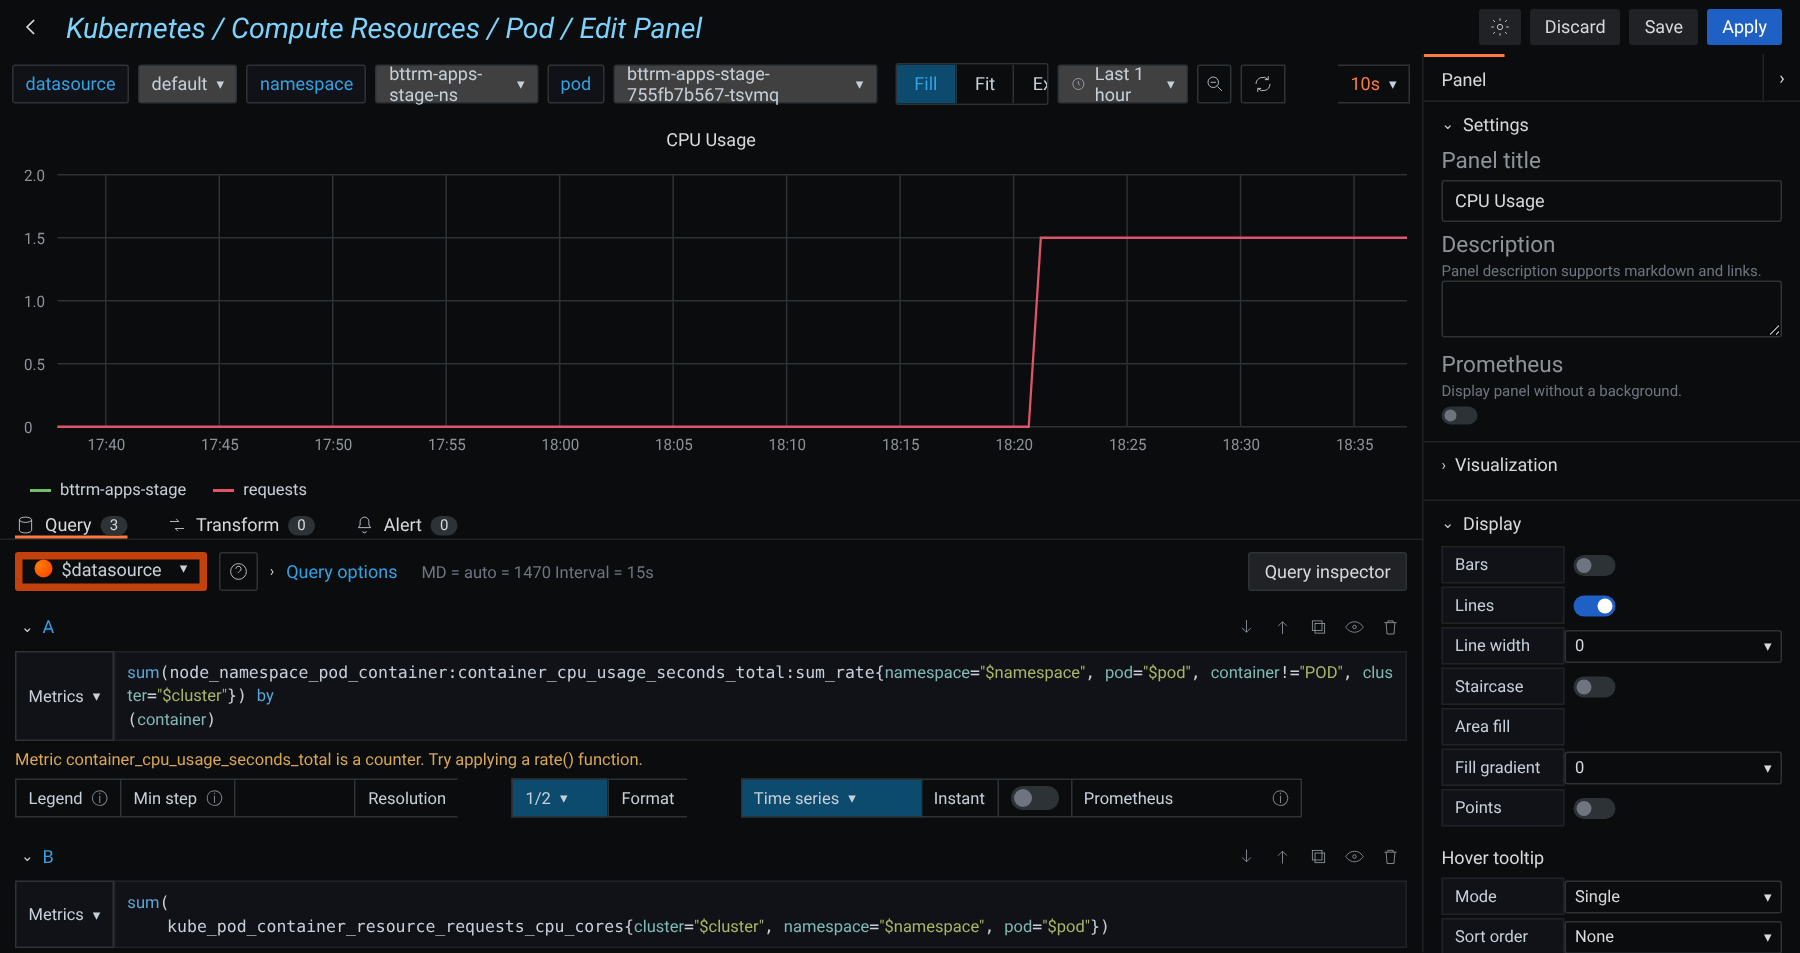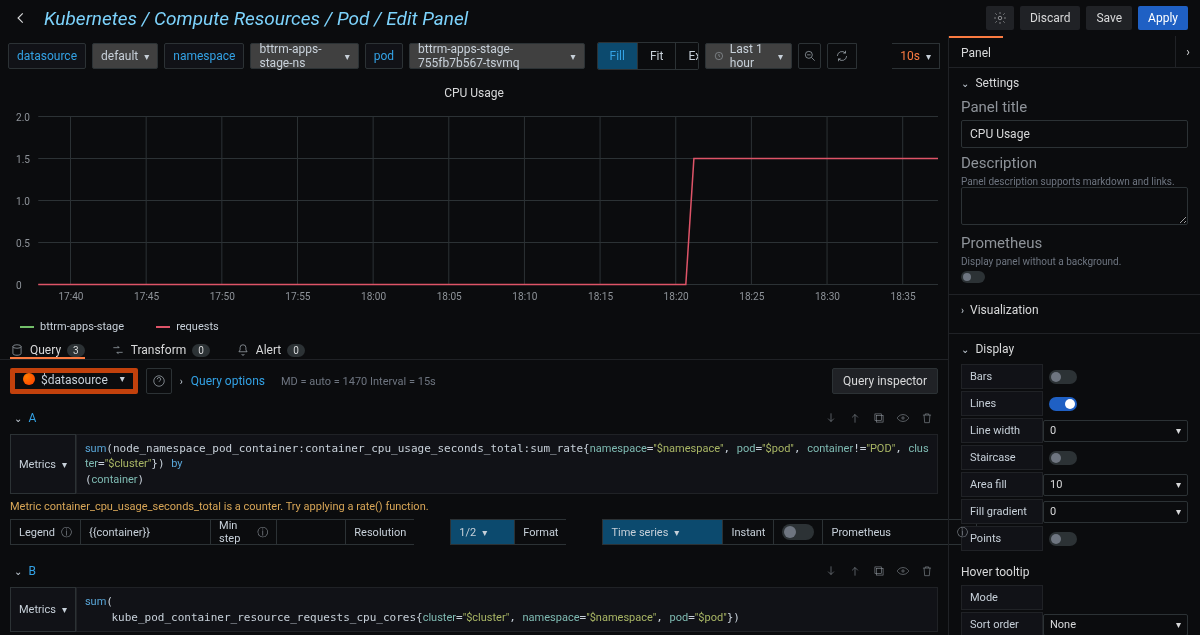--- a/index.html
+++ b/index.html
@@ -37,21 +37,21 @@
 .right { width: 252px; border-left: 1px solid #202226; overflow-y: auto; }
 
 
 .chart-panel { padding: 6px 10px; }
 .chart-title { text-align: center; font-size: 12px; color: #d8d9da; margin: 4px 0 6px; }
 .chart-box { position: relative; height: 210px; }
 .chart-svg { width: 100%; height: 100%; }
 .grid-line { stroke: #2c3235; stroke-width: 1; }
 .axis-text { fill: #8e9399; font-size: 10px; }
 .series1 { stroke: #de5468; fill: none; stroke-width: 1.5; }
-.legend { display: flex; gap: 32px; padding: 4px 10px; font-size: 11px; color: #c7d0d9; }
+.legend { display: flex; gap: 18px; padding: 4px 10px; font-size: 11px; color: #c7d0d9; }
 .legend-item { display: flex; align-items: center; gap: 6px; }
 .legend-dash { width: 14px; height: 2px; background: #73bf69; }
 
 
 .tabs { display: flex; border-bottom: 1px solid #202226; height: 34px; align-items: center; padding: 0 10px; gap: 26px; }
 .tab { display: flex; align-items: center; gap: 6px; font-size: 12px; color: #d8d9da; height: 100%; cursor: pointer; border-bottom: 2px solid transparent; }
 .tab.active { border-bottom-color: #fb7b41; }
 .tab .count { background: #2c3235; padding: 1px 6px; border-radius: 8px; font-size: 10px; }
 
 
@@ -313,21 +313,20 @@
           <div class="code-area" id="code-a"><span class="kw-blue">sum</span>(node_namespace_pod_container:container_cpu_usage_seconds_total:sum_rate{<span class="kw-key">namespace</span>=<span class="kw-str">"$namespace"</span>, <span class="kw-key">pod</span>=<span class="kw-str">"$pod"</span>, <span class="kw-key">container</span>!=<span class="kw-str">"POD"</span>, <span class="kw-key">cluster</span>=<span class="kw-str">"$cluster"</span>}) <span class="kw-blue">by</span>
 (<span class="kw-key">container</span>)</div>
         </div>
         <div class="qwarn">Metric container_cpu_usage_seconds_total is a counter. Try applying a rate() function.</div>
         <div class="opt-row">
           <div class="opt-seg">
             <div class="opt-label">
                 <span>Legend</span>
                 <span class="i">ⓘ</span>
               </div>
-            <input class="opt-input w130" value="{{container}}" style="">
           </div>
           <div class="opt-seg">
             <div class="opt-label">
                 <span>Min step</span>
                 <span class="i">ⓘ</span>
               </div>
             <input class="opt-input w80" style="">
           </div>
           <div class="opt-seg">
             <div class="opt-label">Resolution</div>
@@ -436,36 +435,36 @@
             <div class="rsel">0</div>
           </div>
         <div class="rrow">
             <div class="rrow-label">Staircase</div>
             <div class="rrow-val">
               <div class="rtoggle"></div>
             </div>
           </div>
         <div class="rrow">
             <div class="rrow-label">Area fill</div>
-            <div class="rsel">10</div>
           </div>
         <div class="rrow">
             <div class="rrow-label">Fill gradient</div>
             <div class="rsel">0</div>
           </div>
         <div class="rrow">
             <div class="rrow-label">Points</div>
             <div class="rrow-val">
               <div class="rtoggle"></div>
             </div>
           </div>
 
         <div class="rsubhdr">Hover tooltip</div>
         <div class="rrow">
             <div class="rrow-label">Mode</div>
+            <div class="rsel">Single</div>
           </div>
         <div class="rrow">
             <div class="rrow-label">Sort order</div>
             <div class="rsel">None</div>
           </div>
         <div class="rrow">
             <div class="rrow-label">Stacked value</div>
             <div class="rsel">individual</div>
           </div>
 

